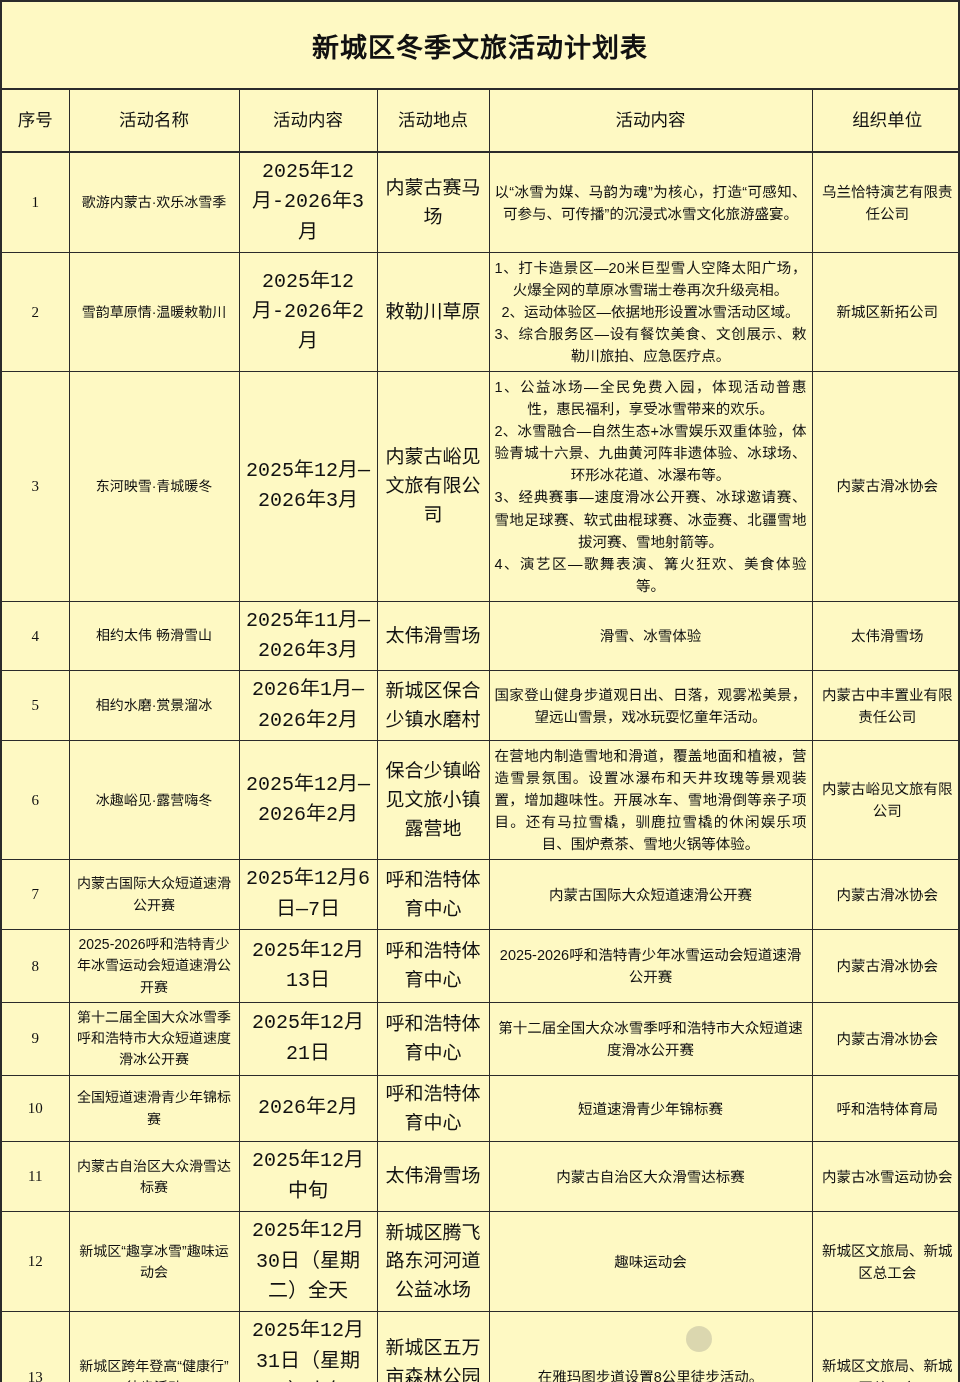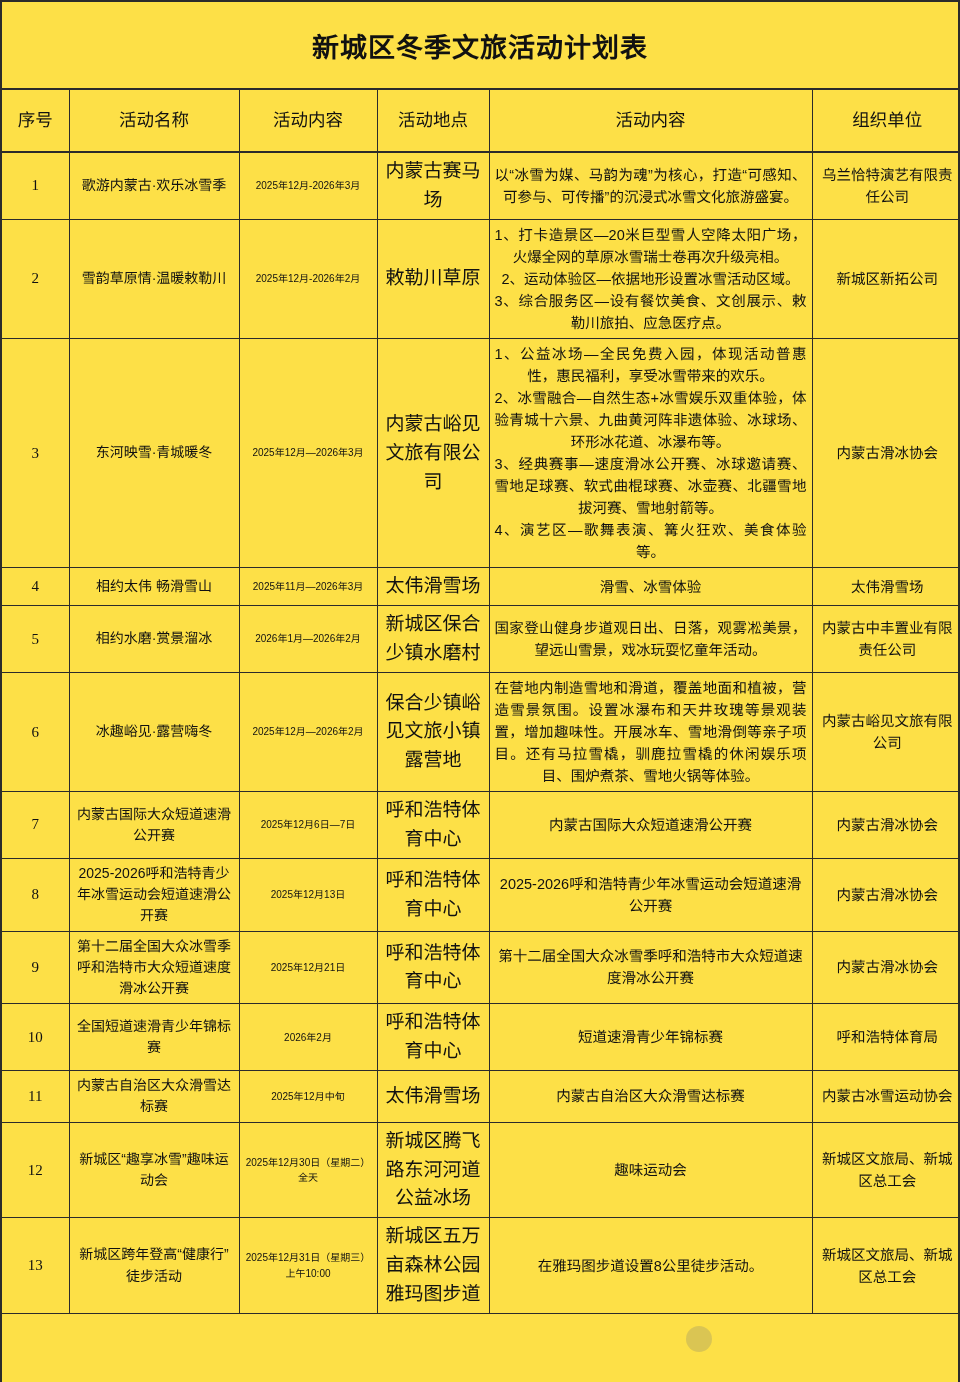--- a/index.html
+++ b/index.html
@@ -17,21 +17,21 @@
     position: relative;
   }
   .page {
     position: relative;
     width: 960px;
     height: 1382px;
     box-sizing: border-box;
     border-left: 2px solid #2b2b2b;
     border-right: 2px solid #2b2b2b;
     border-top: 2px solid #2b2b2b;
-    background: #fde047;
+    background: #fef9c3;
   }
   .title-band {
     height: 88px;
     display: flex;
     align-items: center;
     justify-content: center;
     border-bottom: 2px solid #2b2b2b;
     box-sizing: border-box;
   }
   .doc-title {
@@ -72,22 +72,22 @@
   .c-place { width: 112px; }
   .c-desc  { width: 323px; }
   .c-org   { width: 150px; }
 
   td.idx {
     font-size: 15px;
     font-family: "Liberation Serif", "DejaVu Serif", serif;
   }
   td.name  { font-size: 14px; }
   td.time  {
-    font-size: 10px;
-    font-family: Liberation Sans, sans-serif;
+    font-size: 20px;
+    font-family: Liberation Mono, monospace;
   }
   td.place { font-size: 19px; }
   td.desc  {
     font-size: 14.5px;
     text-align: center;
     line-height: 1.62;
   }
   td.org   { font-size: 14.5px; }
 
   td.desc.justified {

